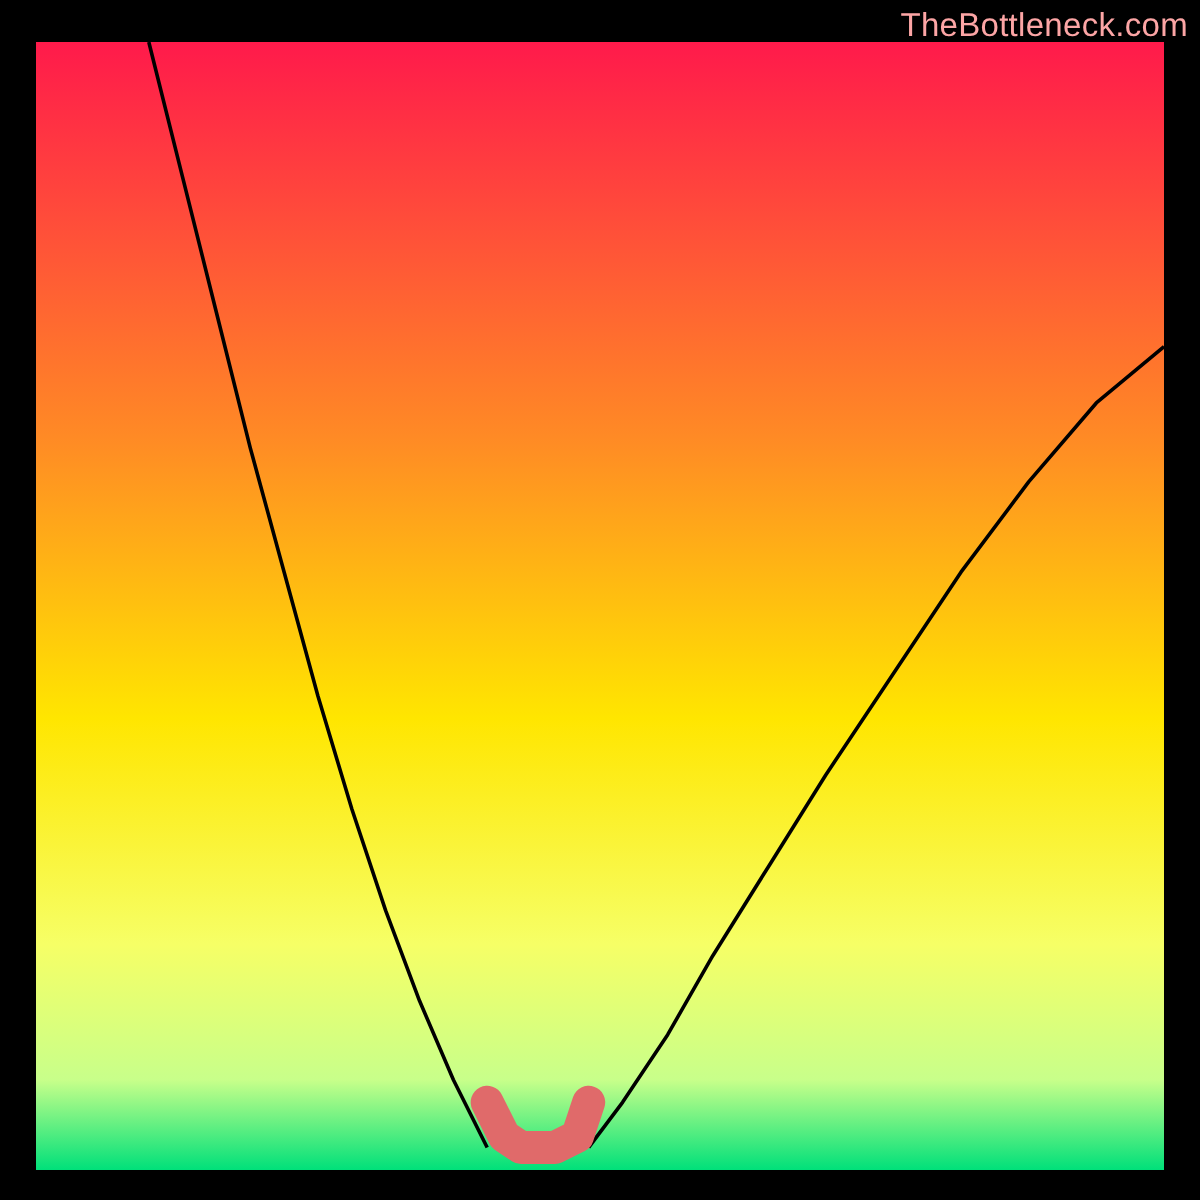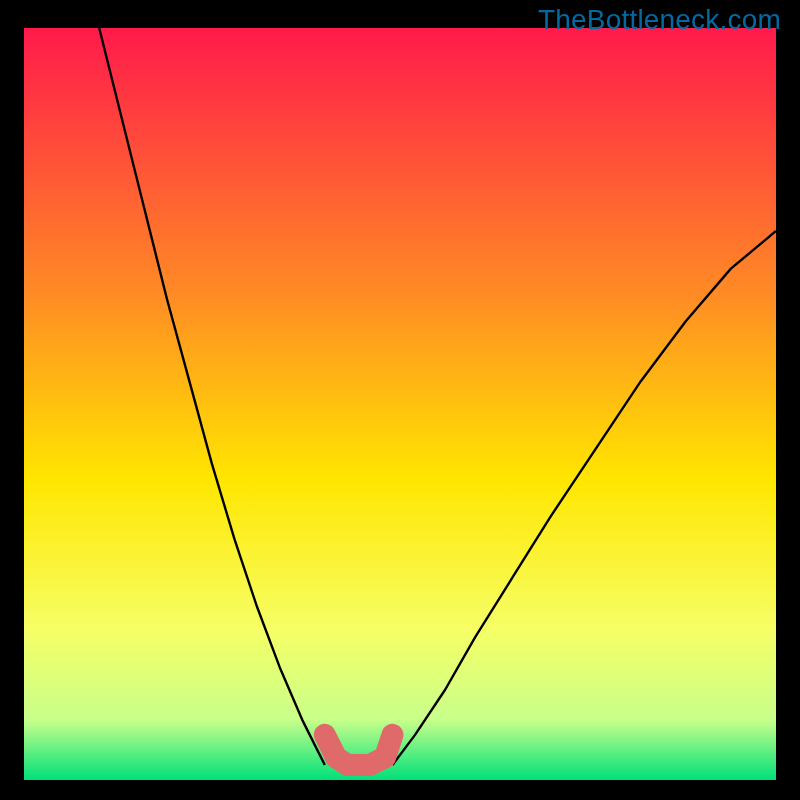--- a/index.html
+++ b/index.html
@@ -13,23 +13,23 @@
   }
   .frame {
     position: relative;
     width: 800px;
     height: 800px;
     background: #000;
   }
   .watermark {
     position: absolute;
     top: 4px;
-    right: 19px;
-    color: #0369a1;
-    font-size: 28px;
+    right: 8px;
+    color: #fca5a5;
+    font-size: 22px;
     font-weight: 500;
     letter-spacing: 0.2px;
     z-index: 10;
   }
   .plot-area {
     position: absolute;
     left: 24px;
     top: 28px;
     width: 752px;
     height: 752px;

